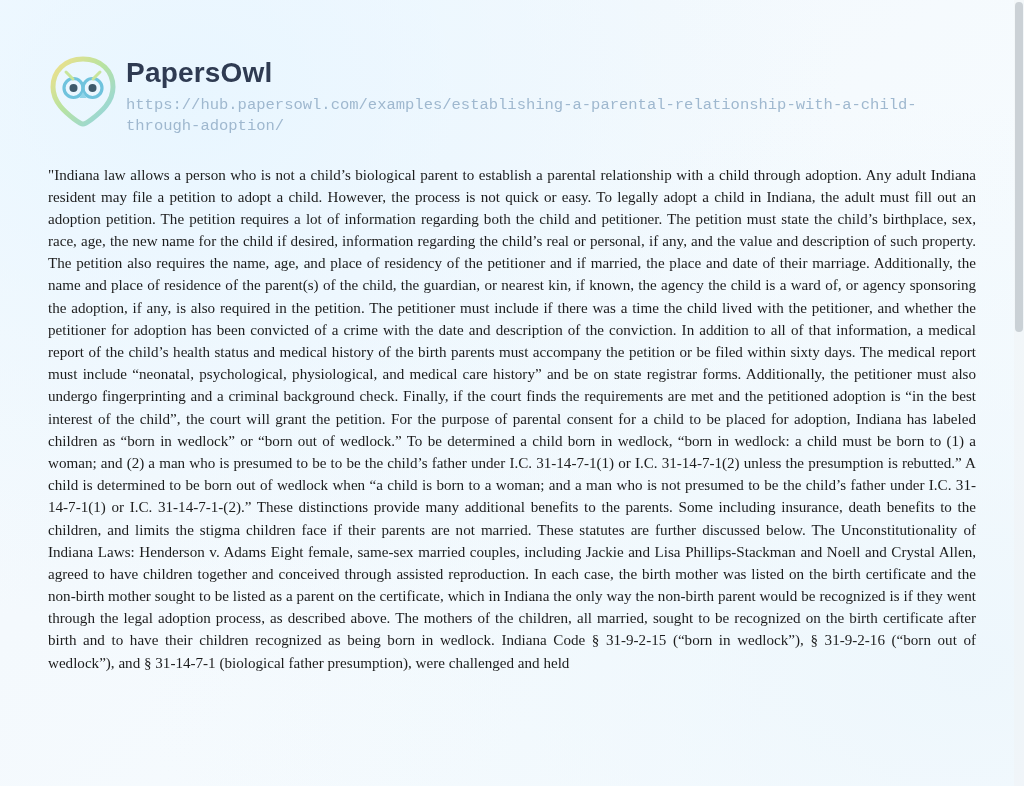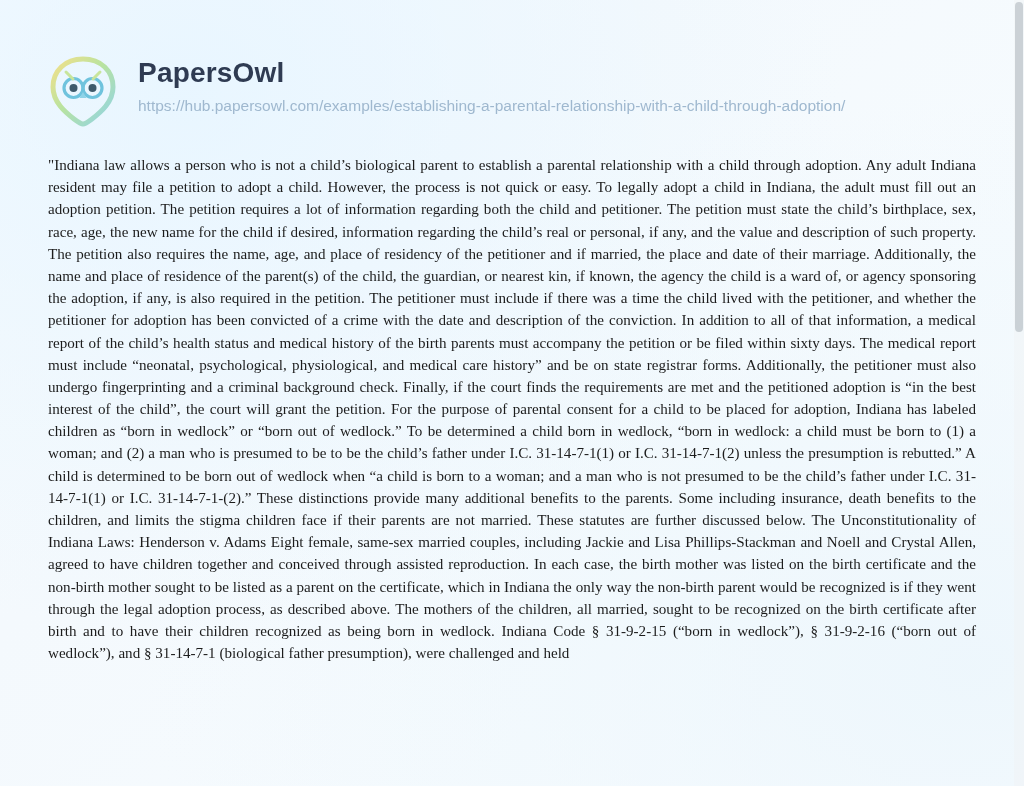--- a/index.html
+++ b/index.html
@@ -28,21 +28,21 @@
                 radial-gradient(ellipse at 95% 85%, rgba(236,246,252,0.9) 0%, rgba(255,255,255,0) 60%);
     pointer-events: none;
   }
   .content {
     position: relative;
     padding: 52px 46px 0 46px;
   }
   .brand-row {
     display: flex;
     align-items: flex-start;
-    gap: 18px;
+    gap: 6px;
     margin-bottom: 26px;
   }
   .logo {
     width: 74px;
     height: 74px;
     flex: 0 0 74px;
     position: relative;
     margin-top: 2px;
   }
   .brand-text {
@@ -56,20 +56,21 @@
     letter-spacing: 0.2px;
     line-height: 1.1;
     margin-bottom: 6px;
   }
   .brand-url {
     font-size: 15.5px;
     color: #9fb8cf;
     line-height: 1.38;
     word-break: break-word;
     max-width: 830px;
+    font-family: Liberation Mono, monospace;
   }
   .doc-title {
     font-size: 29px;
     color: #3a3a3a;
     font-weight: normal;
     line-height: 1.32;
     margin: 10px 0 22px 2px;
     max-width: 700px;
   }
   .body-text {

